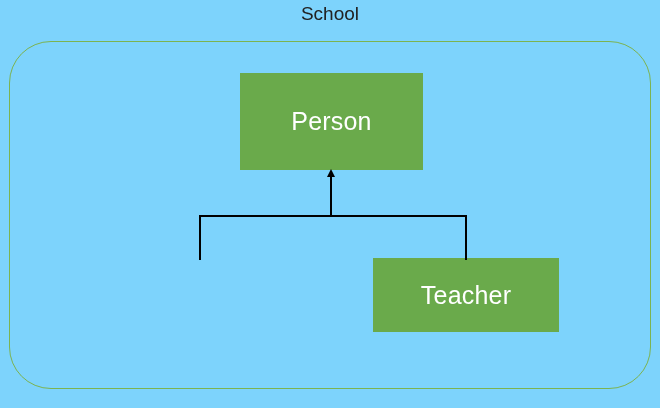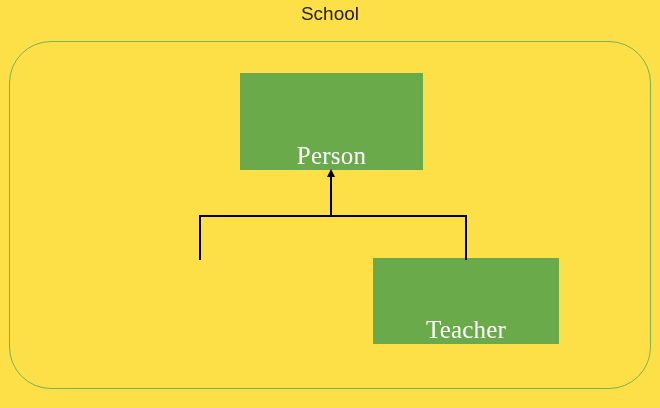--- a/index.html
+++ b/index.html
@@ -5,21 +5,21 @@
   html, body {
     margin: 0;
     padding: 0;
     background: #ffffff;
     font-family: "Liberation Sans", "DejaVu Sans", sans-serif;
   }
   .stage {
     position: relative;
     width: 660px;
     height: 408px;
-    background: #fde047;
+    background: #7dd3fc;
     overflow: hidden;
   }
   .diagram-title {
     position: absolute;
     left: 0;
     top: 2px;
     width: 660px;
     text-align: center;
     font-size: 19px;
     line-height: 1.3;
@@ -32,33 +32,32 @@
     width: 640px;
     height: 346px;
     border: 1px solid #7cb350;
     border-radius: 42px;
     background: transparent;
     box-sizing: content-box;
   }
   .node {
     position: absolute;
     display: flex;
-    align-items: flex-end;
+    align-items: center;
     justify-content: center;
     background: #6aaa4b;
-    font-family: Liberation Serif, serif;
   }
   .node-label {
     font-size: 25px;
     color: #ffffff;
     letter-spacing: 0.2px;
   }
   .node-person  { left: 240px; top: 73px;  width: 183px; height: 97px; }
   .node-student { left: 107px; top: 258px; width: 186px; height: 98px; }
-  .node-teacher { left: 373px; top: 258px; width: 186px; height: 86px; }
+  .node-teacher { left: 373px; top: 258px; width: 186px; height: 74px; }
   .line {
     position: absolute;
     background: #000000;
   }
   .stem-center { left: 330px; top: 176px; width: 2px;  height: 41px; }
   .h-bar       { left: 199px; top: 215px; width: 268px; height: 2px; }
   .stem-left   { left: 199px; top: 215px; width: 2px;  height: 45px; }
   .stem-right  { left: 465px; top: 215px; width: 2px;  height: 45px; }
   .arrow-up {
     position: absolute;

